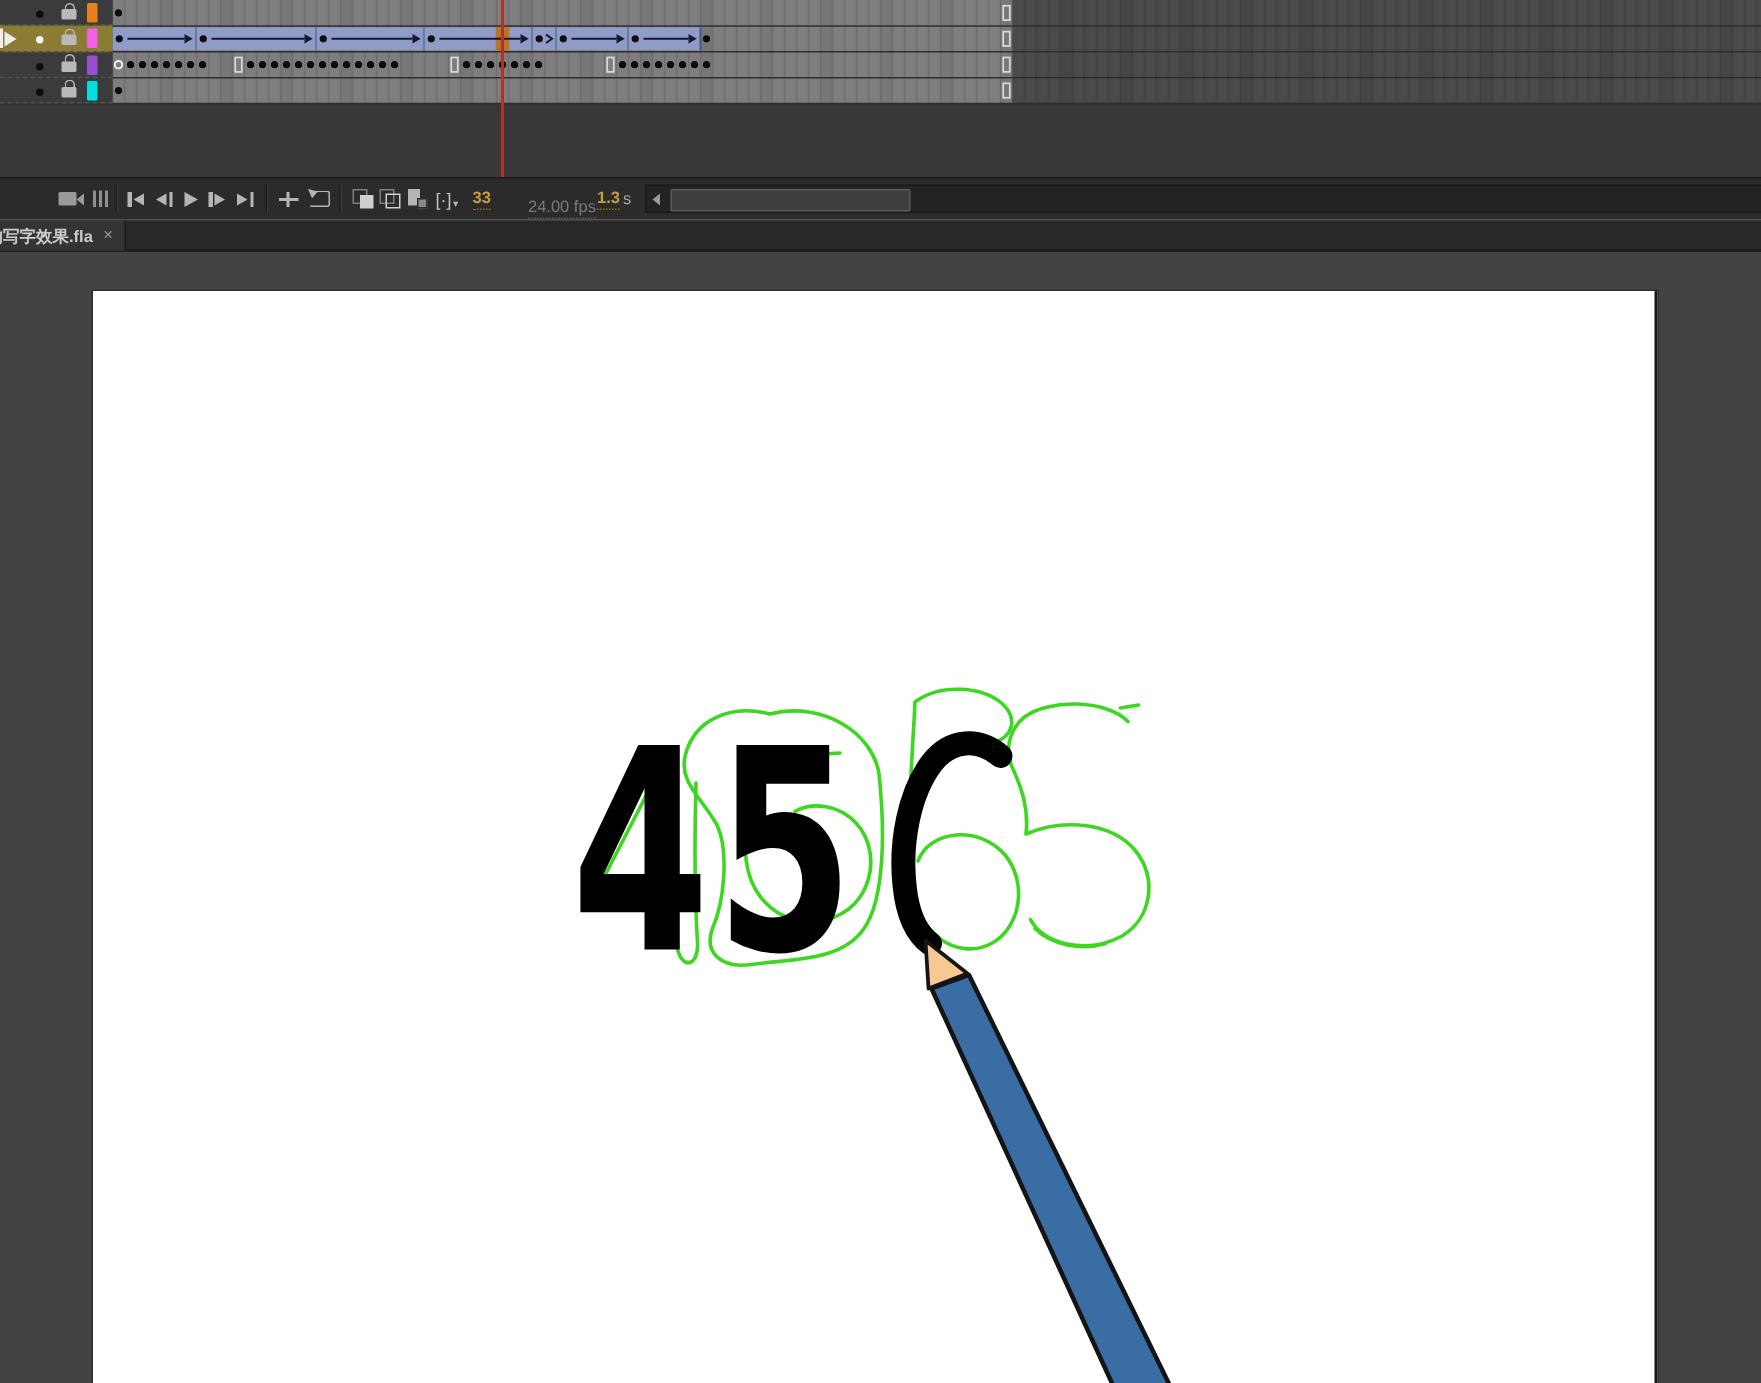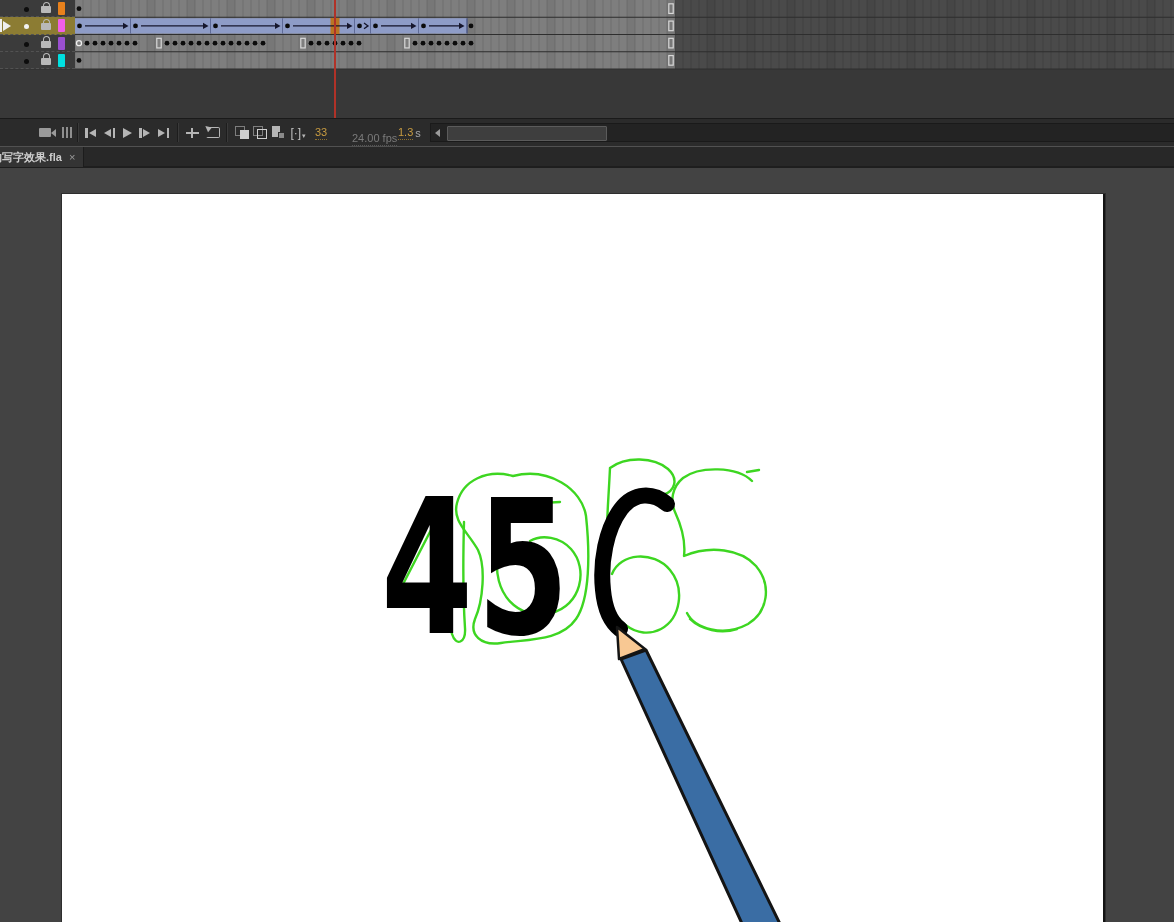--- a/index.html
+++ b/index.html
@@ -39,21 +39,21 @@
   .loop{position:relative;width:12px;height:9px;border:1.7px solid #b5b5b5;border-radius:2px;border-left-color:transparent;}
   .loop:after{content:'';position:absolute;left:-5px;top:-4px;border:3.5px solid transparent;border-right:6px solid #b5b5b5;transform:rotate(40deg);}
   .on{position:relative;width:14px;height:13px;}
   .on:before{content:'';position:absolute;left:0;top:0;width:8px;height:8px;border:1.3px solid #7e7e7e;}
   .on1:after{content:'';position:absolute;right:0;bottom:0;width:9px;height:9px;background:#cfcfcf;}
   .on2:after{content:'';position:absolute;right:0;bottom:0;width:8px;height:8px;border:1.5px solid #cfcfcf;}
   .on3:before{content:'';position:absolute;left:1px;top:0;width:8px;height:11px;background:#b5b5b5;border:none;}
   .on3:after{content:'';position:absolute;right:0;bottom:0;width:5px;height:5px;background:#8a8a8a;border:1px solid #2b2b2b;}
   .on4{color:#c2c2c2;font-size:12px;letter-spacing:0;display:flex;align-items:center;}
   .on4 .caret{font-size:7px;margin-left:1px;margin-top:6px;color:#b5b5b5;}
-  .num{font-size:11px;font-weight:normal;color:#c99c41;border-bottom:1px dotted #8d6f2e;line-height:13px;cursor:text;}
+  .num{font-size:11px;font-weight:bold;color:#c99c41;border-bottom:1px dotted #8d6f2e;line-height:13px;cursor:text;}
   .fps{font-size:11px;color:#7a7a7a;border-bottom:1px dotted #555;line-height:13px;cursor:text;}
   .unit{font-size:11px;color:#a8a8a8;margin-left:2px;}
 
   
   #hscroll{position:absolute;left:430px;top:123px;width:744px;height:17px;background:#232323;border:1px solid #1a1a1a;border-right:none;z-index:8;display:flex;align-items:center;}
   #hscroll .sb-arrow{width:12px;height:15px;display:flex;align-items:center;justify-content:center;cursor:pointer;}
   #hscroll .sb-arrow .t{width:0;height:0;border:4px solid transparent;border-right:5px solid #9a9a9a;border-left:none;}
   #sb-thumb{position:absolute;left:16px;top:1.5px;width:158px;height:13px;background:#3e3e3e;border:1px solid #5b5b5b;border-radius:1px;cursor:grab;}
 
   

